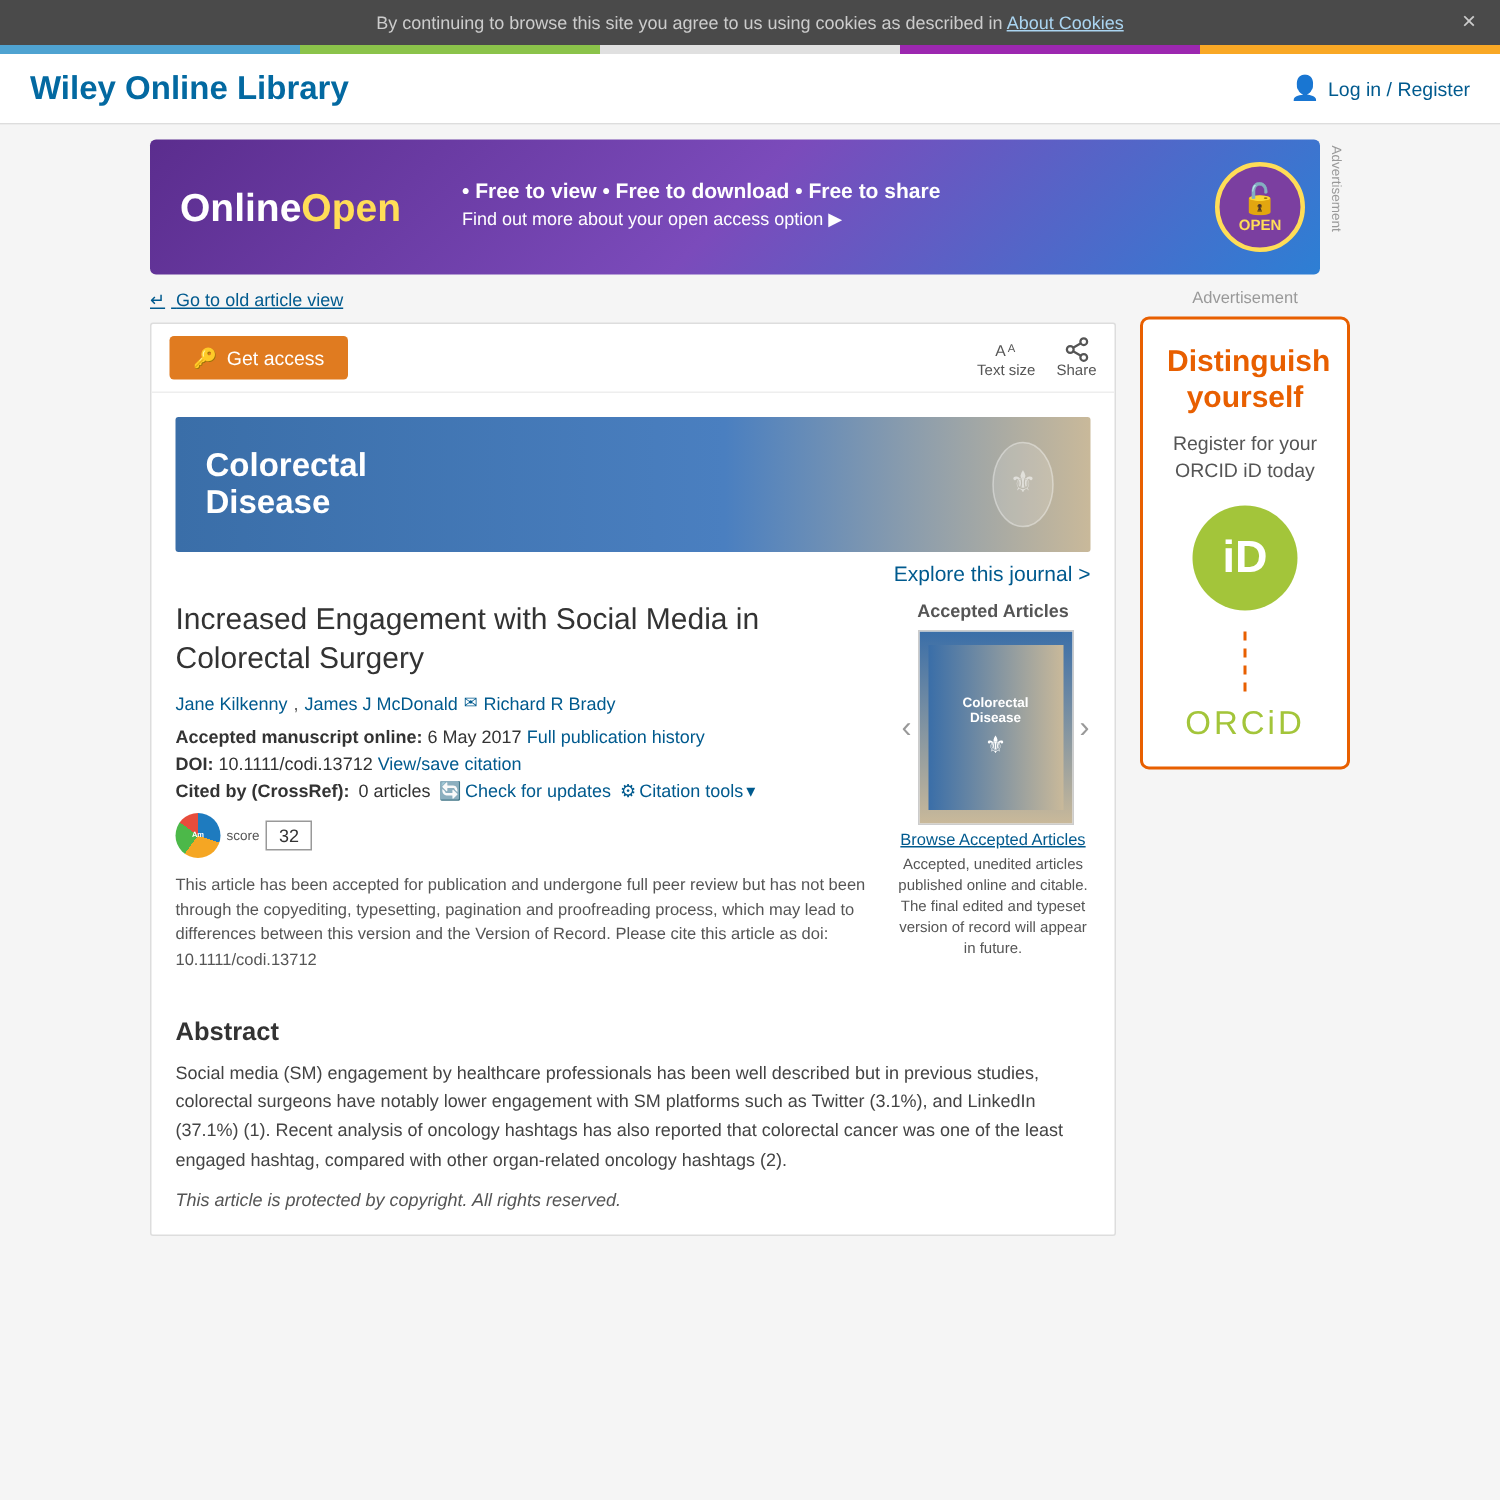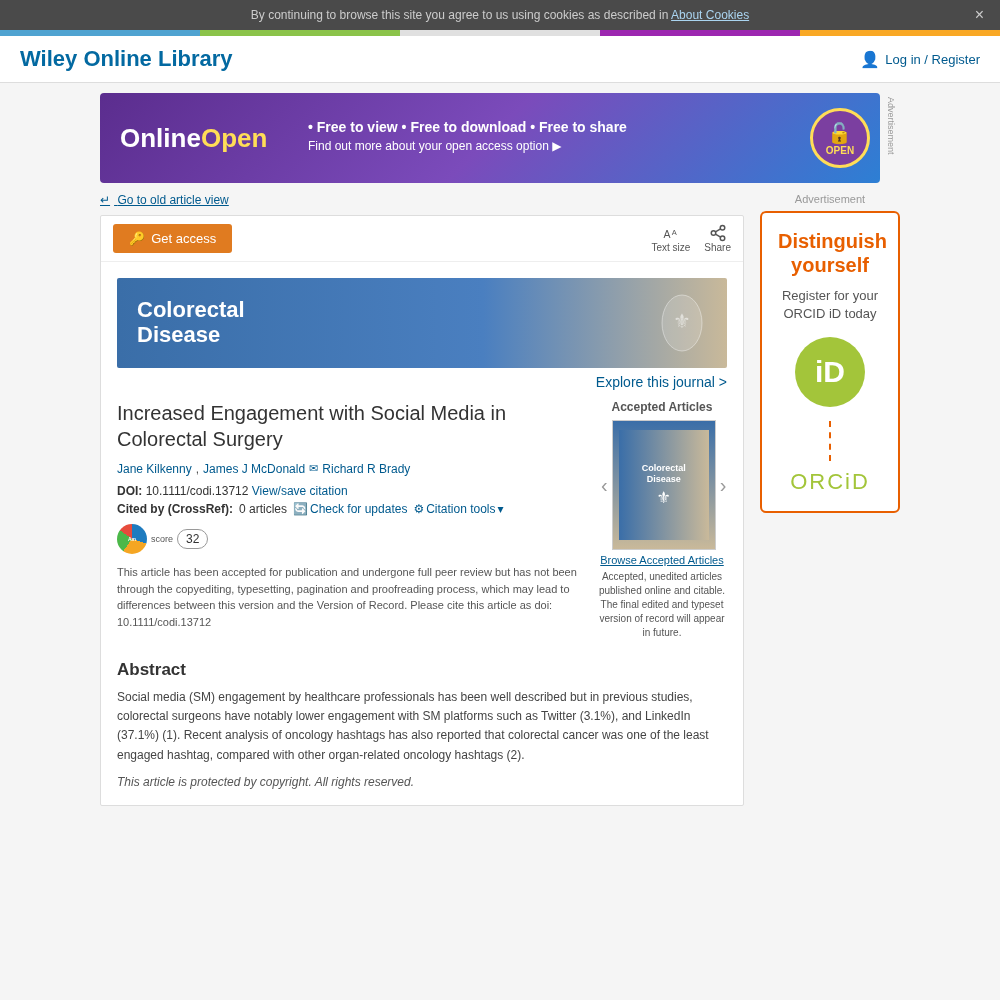--- a/index.html
+++ b/index.html
@@ -167,21 +167,21 @@
     .altmetric-badge {
       display: flex; align-items: center; gap: 4px; margin-bottom: 10px;
     }
     .altmetric-donut {
       width: 30px; height: 30px; border-radius: 50%;
       background: conic-gradient(#1e7bbf 0 30%, #f5a623 30% 60%, #4cb849 60% 85%, #e74c3c 85% 100%);
       display: flex; align-items: center; justify-content: center;
       font-size: 6px; color: white; font-weight: bold;
     }
     .altmetric-score {
-      border: 1px solid #999; padding: 2px 8px; font-size: 12px; border-radius: 10px;
+      border: 1px solid #999; padding: 2px 8px; font-size: 12px; border-radius: 0;
     }
 
     .disclaimer { font-size: 11px; color: #555; line-height: 1.5; margin-bottom: 14px; }
 
     
     .abstract-section { padding: 0 16px 16px; }
     .abstract-title { font-size: 17px; font-weight: bold; margin-bottom: 8px; color: #333; }
     .abstract-text { font-size: 12px; line-height: 1.6; color: #444; margin-bottom: 10px; }
     .protected-note { font-size: 12px; color: #555; font-style: italic; }
 
@@ -317,20 +317,25 @@
               <h1 class="article-title">Increased Engagement with Social Media in Colorectal Surgery</h1>
 
               <div class="authors">
                 <span class="author-name">Jane Kilkenny</span>
                 <span class="author-sep">,</span>
                 <span class="author-name">James J McDonald</span>
                 <span class="email-icon">✉</span>
                 <span class="author-name">Richard R Brady</span>
               </div>
 
+              <div class="meta-row">
+                <span class="meta-label">Accepted manuscript online:</span>
+                <span> 6 May 2017  </span>
+                <a href="#" class="meta-link">Full publication history</a>
+              </div>
 
               <div class="meta-row">
                 <span class="meta-label">DOI:</span>
                 <span> 10.1111/codi.13712  </span>
                 <a href="#" class="meta-link">View/save citation</a>
               </div>
 
               <div class="cited-row">
                 <span class="meta-label">Cited by (CrossRef):</span>
                 <span>0 articles</span>

